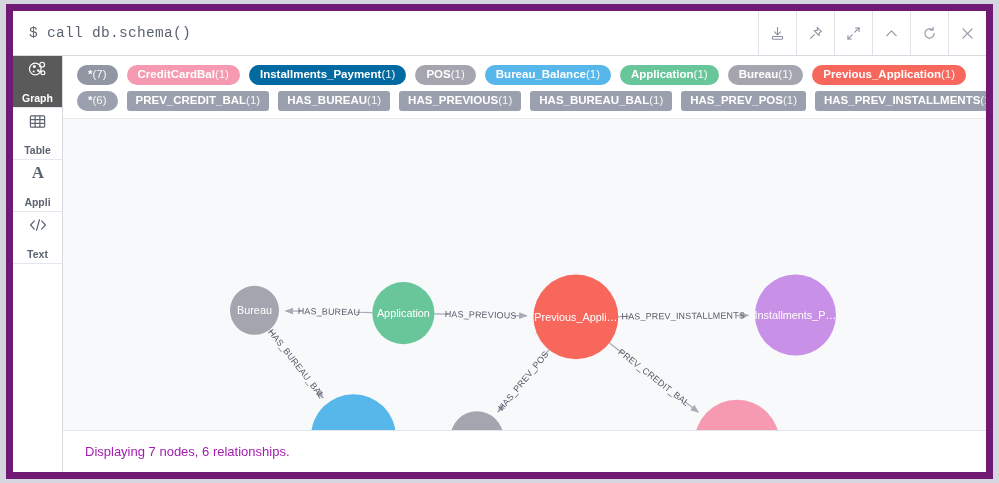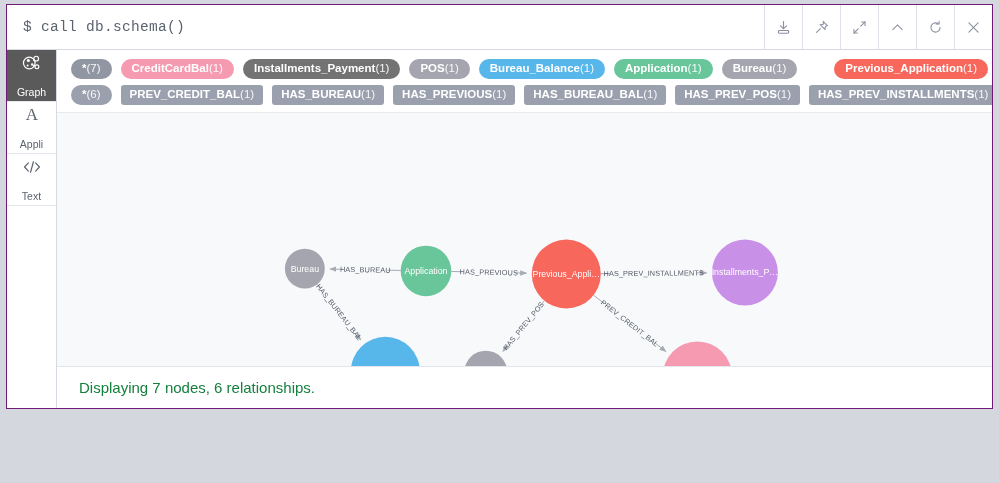--- a/index.html
+++ b/index.html
@@ -6,23 +6,23 @@
   html, body {
     margin: 0; padding: 0;
     width: 999px; height: 483px;
     background: #d4d7dd;
     font-family: "Liberation Sans", sans-serif;
     overflow: hidden;
   }
   #app {
     position: absolute;
     left: 6px; top: 4px;
-    width: 987px; height: 405px;
+    width: 987px; height: 475px;
     background: #ffffff;
-    border: 1px solid #701a75;
+    border: 7px solid #701a75;
     display: flex;
     flex-direction: column;
   }
 
   
   .query-bar {
     height: 45px;
     flex: 0 0 45px;
     display: flex;
     align-items: stretch;
@@ -70,20 +70,21 @@
     flex: 0 0 52px;
     display: flex;
     flex-direction: column;
     align-items: center;
     justify-content: center;
     gap: 14px;
     border-bottom: 1px solid #e3e6ec;
     color: #5c6370;
     cursor: pointer;
     background: #fff;
+    font-weight: bold;
   }
   .side-item.active { background: #5a5a5a; color: #ffffff; }
   .side-item .side-label { font-size: 10.5px; line-height: 1; }
   .side-item svg { display: block; }
   .side-filler { flex: 1 1 auto; background: #fff; }
 
   
   .main { flex: 1 1 auto; display: flex; flex-direction: column; min-width: 0; }
 
   
@@ -165,22 +166,22 @@
 
   
   .footer {
     flex: 0 0 42px;
     height: 42px;
     background: #ffffff;
     border-top: 1px solid #e2e5eb;
     display: flex;
     align-items: center;
     padding-left: 22px;
-    font-size: 15px;
-    color: #15803d;
+    font-size: 13px;
+    color: #a21caf;
   }
 </style>
 </head>
 <body>
 
 <div id="app">
 
   <div class="query-bar">
     <div class="query-text">$ call db.schema()</div>
     <div class="toolbar">
@@ -237,20 +238,29 @@
             <circle cx="6.2" cy="13.8" r="1.1" fill="currentColor" stroke="none"></circle>
             <circle cx="15.6" cy="6.2" r="2.6"></circle>
             <circle cx="16.4" cy="15.2" r="2.1"></circle>
             <path d="M12.6 8.6l1.2-1.1M12.2 13.4l2.3 1.2"></path>
           </svg>
         </span>
         <span class="side-label">Graph</span>
       </div>
       <div class="side-item">
         <span>
+          <svg width="19" height="19" viewBox="0 0 20 20" fill="none" stroke="currentColor" stroke-width="1.25">
+            <rect x="2.5" y="4" width="15" height="12" rx="1"></rect>
+            <path d="M2.5 8h15M2.5 12h15M7.5 4v12M12.5 4v12"></path>
+          </svg>
+        </span>
+        <span class="side-label">Table</span>
+      </div>
+      <div class="side-item">
+        <span>
           <svg width="20" height="20" viewBox="0 0 20 20">
             <text x="10" y="15" font-family="Liberation Serif, serif" font-size="17" text-anchor="middle" fill="currentColor">A</text>
           </svg>
         </span>
         <span class="side-label">Appli</span>
       </div>
       <div class="side-item">
         <span>
           <svg width="20" height="20" viewBox="0 0 22 20" fill="none" stroke="currentColor" stroke-width="1.3" stroke-linecap="round" stroke-linejoin="round">
             <path d="M7 5.5L2.8 10 7 14.5"></path>
@@ -268,41 +278,41 @@
       <div class="legend">
         <div class="pill-row" id="node-pill-row">
             <div class="pill star">
               <span>*</span>
               <span class="cnt">(7)</span>
             </div>
             <div class="pill" style="background: rgb(245, 154, 176);">
               <span>CreditCardBal</span>
               <span class="cnt">(1)</span>
             </div>
-            <div class="pill" style="background: #737373;">
+            <div class="pill" style="background: #0369a1;">
               <span>Installments_Payment</span>
               <span class="cnt">(1)</span>
             </div>
             <div class="pill" style="background: rgb(165, 165, 176);">
               <span>POS</span>
               <span class="cnt">(1)</span>
             </div>
             <div class="pill" style="background: rgb(87, 182, 234);">
               <span>Bureau_Balance</span>
               <span class="cnt">(1)</span>
             </div>
             <div class="pill" style="background: rgb(105, 198, 154);">
               <span>Application</span>
               <span class="cnt">(1)</span>
             </div>
             <div class="pill" style="background: rgb(165, 165, 176);">
               <span>Bureau</span>
               <span class="cnt">(1)</span>
             </div>
-            <div class="pill" style="background: rgb(247, 103, 92); margin-left: 28px;">
+            <div class="pill" style="background: rgb(247, 103, 92);">
               <span>Previous_Application</span>
               <span class="cnt">(1)</span>
             </div>
           </div>
         <div class="pill-row" id="rel-pill-row">
             <div class="rel-pill star">
               <span>*</span>
               <span class="cnt">(6)</span>
             </div>
             <div class="rel-pill">

